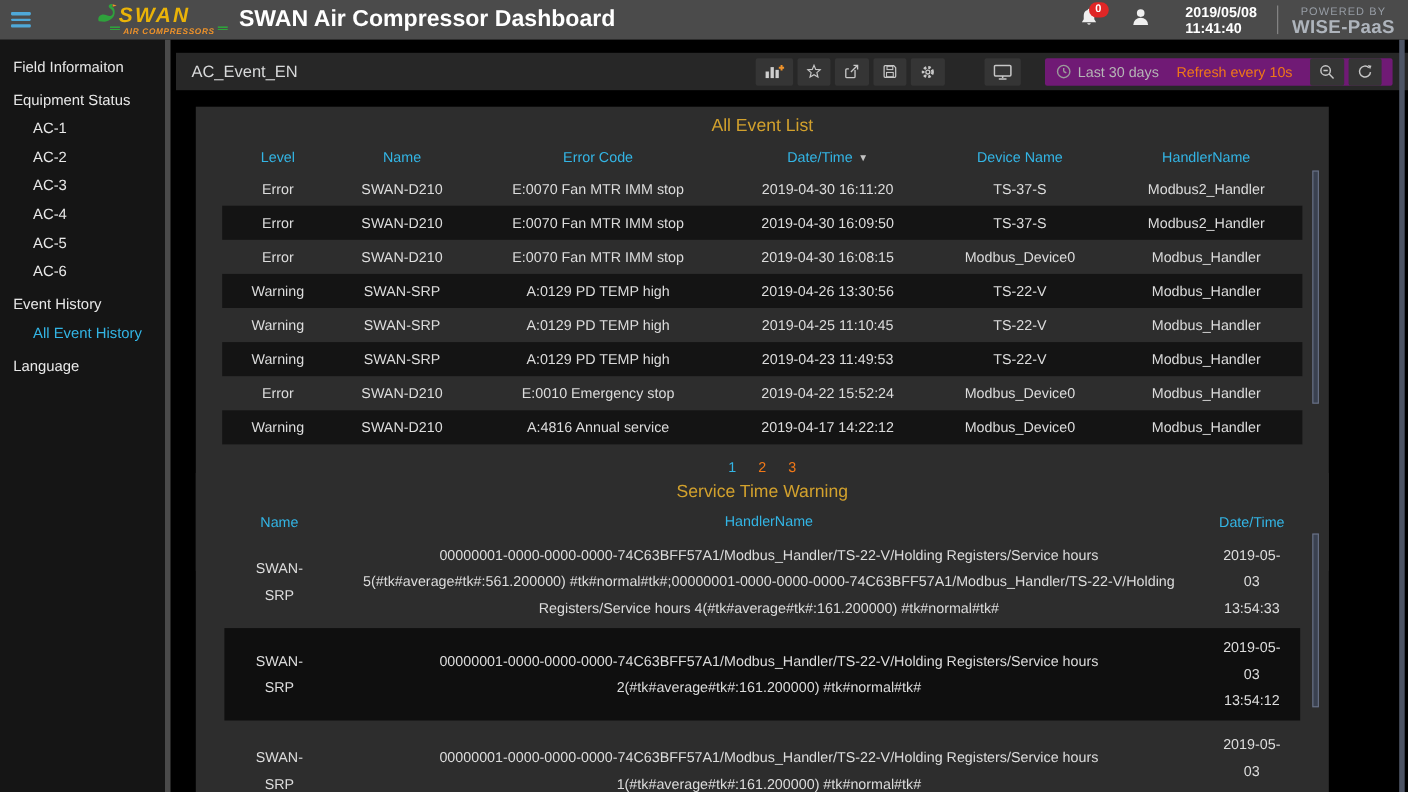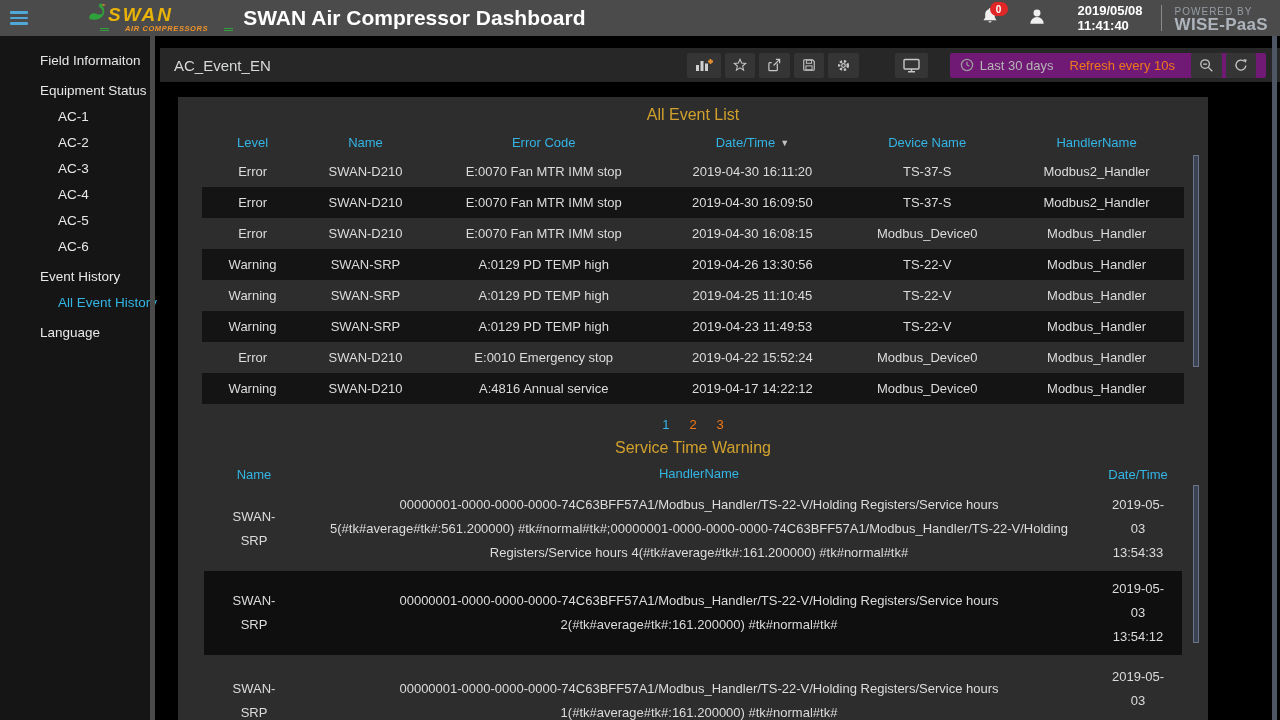--- a/index.html
+++ b/index.html
@@ -7,37 +7,37 @@
           font-family:"Liberation Sans",sans-serif;-webkit-font-smoothing:antialiased;}
 
   
   .topbar{position:absolute;top:0;left:0;width:1280px;height:36px;background:#4b4b4b;
           display:flex;align-items:center;z-index:5;}
   .hamburger{margin-left:10px;width:20px;cursor:pointer;}
   .hamburger i{display:block;width:18px;height:2.5px;background:#4fa8d8;margin:3px 0;border-radius:1px;}
   .logo{margin-left:56px;display:flex;flex-direction:column;justify-content:center;height:34px;}
   .logo-top{display:flex;align-items:flex-end;}
   .logo-brand{color:#eab308;font-weight:900;font-style:italic;font-size:19px;letter-spacing:2px;line-height:17px;}
-  .logo-sub{display:flex;align-items:flex-end;gap:16px;margin-top:1px;margin-left:14px;}
+  .logo-sub{display:flex;align-items:flex-start;gap:3px;margin-top:1px;margin-left:14px;}
   .logo-sub span{color:#f0932a;font-style:italic;font-weight:700;font-size:7.5px;letter-spacing:.6px;white-space:nowrap;}
   .gline{width:9px;height:5px;background:repeating-linear-gradient(#2fa23c 0 1px,transparent 1px 2.5px);}
   .app-title{margin-left:10px;color:#fff;font-size:21px;font-weight:700;}
   .topbar-right{margin-left:auto;display:flex;align-items:center;margin-right:12px;}
   .bell-wrap{position:relative;cursor:pointer;}
   .badge{position:absolute;top:-5px;right:-8px;min-width:14px;height:14px;border-radius:8px;background:#e02626;
          color:#fff;font-size:10px;font-weight:700;display:flex;align-items:center;justify-content:center;padding:0 2px;}
   .user-btn{margin-left:28px;cursor:pointer;}
   .datetime{margin-left:32px;color:#fff;font-size:13px;font-weight:700;line-height:15px;}
   .tb-divider{width:1px;height:26px;background:#8a8a8a;margin:0 13px 0 18px;}
   .powered{line-height:13px;}
-  .powered .p1{color:#979da5;font-size:10px;letter-spacing:1px;}
+  .powered .p1{color:#979da5;font-size:10px;letter-spacing:1px;text-align:center;}
   .powered .p2{color:#aeb4bc;font-size:17px;font-weight:800;letter-spacing:.3px;}
 
   
-  .sidebar{position:absolute;top:36px;left:0;width:150px;height:684px;background:#151515;padding-top:8px;box-sizing:border-box;padding-left:28px;}
+  .sidebar{position:absolute;top:36px;left:0;width:150px;height:684px;background:#151515;padding-top:8px;box-sizing:border-box;}
   .side-item{font-size:13.5px;color:#e8e8e8;height:26px;line-height:26px;padding-left:12px;cursor:pointer;white-space:nowrap;}
   .side-item.indent{padding-left:30px;}
   .side-item:not(.indent){margin-top:4px;}
   .side-item.active{color:#33b5e5;}
   .sidebar-scroll{position:absolute;left:150px;top:36px;width:5px;height:684px;background:#4a4a4a;cursor:pointer;}
 
   
   .dash-toolbar{position:absolute;left:160px;top:48px;width:1120px;height:34px;background:#272727;
                 display:flex;align-items:center;padding:0 14px;box-sizing:border-box;}
   .dash-title{font-size:15px;color:#d8d9da;}

